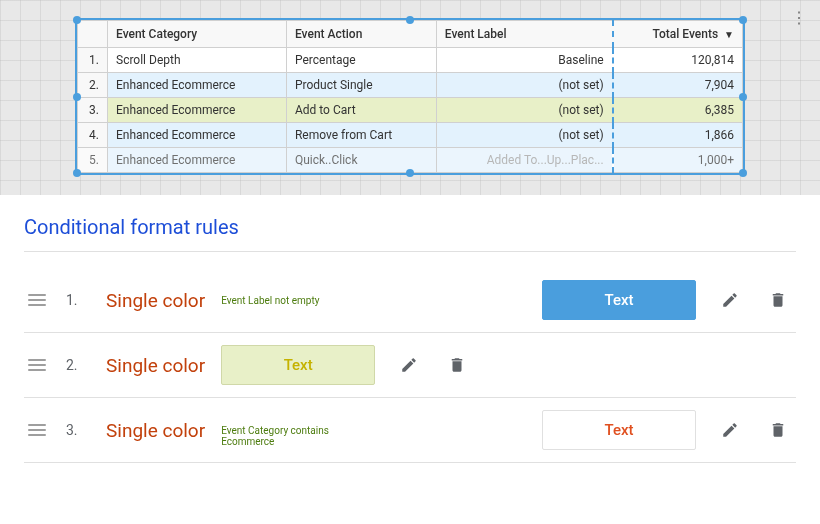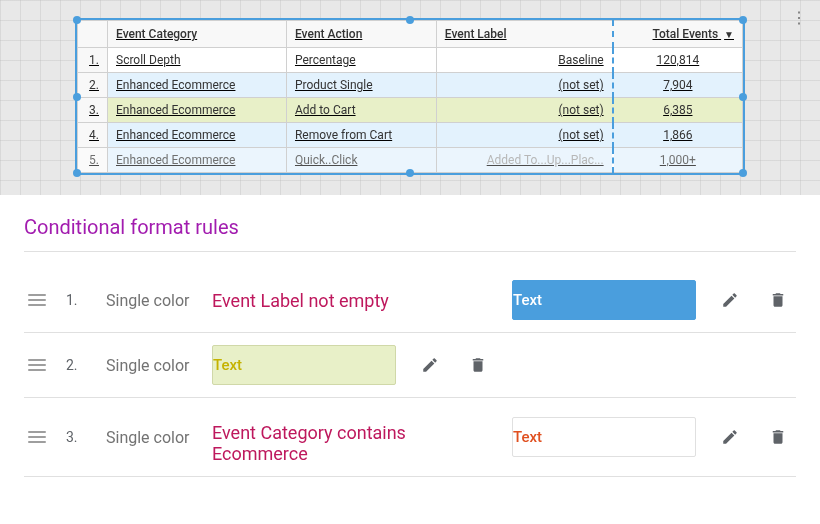--- a/index.html
+++ b/index.html
@@ -46,21 +46,20 @@
       z-index: 2;
       border: 2px solid #4a9edd;
       background: white;
       width: 670px;
     }
 
     .table-container table {
       width: 100%;
       border-collapse: collapse;
       font-size: 12px;
-      text-decoration: underline;
     }
 
     .table-container th {
       background: #f8f8f8;
       border: 1px solid #d0d0d0;
       padding: 6px 8px;
       text-align: left;
       font-weight: 500;
       color: #333;
       white-space: nowrap;
@@ -88,21 +87,21 @@
       background: #e3f2fd;
     }
 
     .text-orange { color: #e07020; }
 
     th:last-child {
       text-align: right;
     }
 
     td.number {
-      text-align: center;
+      text-align: right;
       margin-top: 31px;
     }
 
     .sort-arrow {
       font-size: 10px;
       margin-left: 3px;
     }
 
     
     .anchor {
@@ -131,21 +130,21 @@
     .rules-section {
       background: white;
       padding: 20px 24px;
       height: 329px;
       overflow-y: auto;
     }
 
     .rules-title {
       font-size: 20px;
       font-weight: 400;
-      color: #a21caf;
+      color: #1d4ed8;
       margin-bottom: 16px;
       padding-bottom: 12px;
       border-bottom: 1px solid #e0e0e0;
     }
 
     .rule-row {
       display: flex;
       align-items: center;
       padding: 12px 0;
       border-bottom: 1px solid #e0e0e0;
@@ -170,39 +169,40 @@
     }
 
     .rule-number {
       font-size: 14px;
       color: #5f6368;
       min-width: 24px;
       flex-shrink: 0;
     }
 
     .rule-type {
-      font-size: 16px;
-      color: #737373;
+      font-size: 19px;
+      color: #c2410c;
       min-width: 90px;
       flex-shrink: 0;
     }
 
     .rule-condition {
-      font-size: 18px;
-      color: #be185d;
+      font-size: 10px;
+      color: #4d7c0f;
       flex: 1;
       min-width: 200px;
     }
 
     .rule-preview {
-      width: 184px;
+      width: 154px;
       height: 40px;
       border: 1px solid #e0e0e0;
       display: flex;
       align-items: center;
+      justify-content: center;
       font-size: 15px;
       font-weight: 500;
       flex-shrink: 0;
       border-radius: 2px;
     }
 
     .preview-blue {
       background: #4a9edd;
       color: white;
       border-color: #4a9edd;

